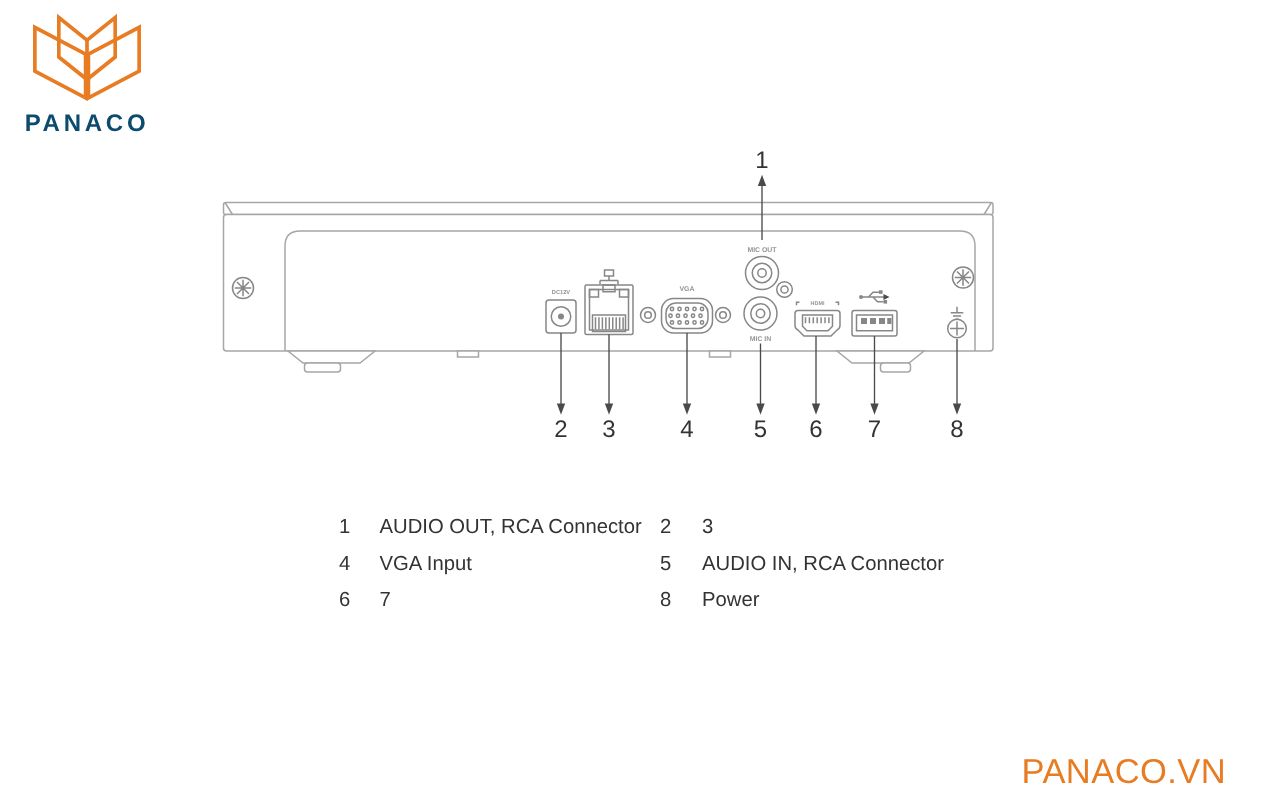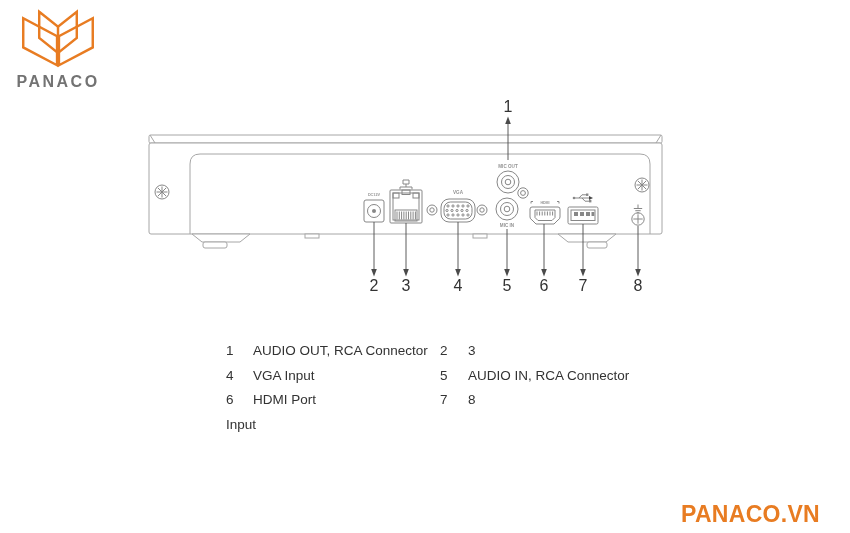--- a/index.html
+++ b/index.html
@@ -3,21 +3,21 @@
 <meta charset="utf-8">
 <style>
   html,body{margin:0;padding:0;background:#fff;}
   .stage{
     position:relative;width:850px;height:533px;background:#ffffff;
     font-family:"Liberation Sans",sans-serif;overflow:hidden;
   }
   
   .brand{position:absolute;left:13px;top:7px;width:90px;text-align:center;}
   .brand-name{
-    color:#737373;font-size:16px;font-weight:700;letter-spacing:2.5px;
+    color:#0c4a6e;font-size:16px;font-weight:700;letter-spacing:2.5px;
     margin-top:0px;text-align:center;
   }
   
   .device-svg{position:absolute;left:140px;top:88px;}
   .device-svg text{font-family:"Liberation Sans",sans-serif;}
   .ch{stroke:#a6a6a6;fill:#ffffff;stroke-width:1;}
   .chl{stroke:#a6a6a6;fill:none;stroke-width:1;}
   .pt{stroke:#878787;fill:none;stroke-width:1;}
   .ptf{fill:#878787;stroke:none;}
   .lbl{fill:#949494;font-weight:700;text-anchor:middle;}
@@ -27,21 +27,21 @@
   
   .legend{
     position:absolute;left:226px;top:342px;
     display:grid;grid-template-columns:27px 187px 28px 150px;
     grid-row-gap:7.5px;font-size:13.5px;line-height:17px;color:#333333;
   }
   .legend .cell{white-space:nowrap;}
   
   .website{
     position:absolute;left:681px;top:501px;
-    color:#E87C22;font-size:23px;font-weight:700;letter-spacing:0.3px;
+    color:#E87C22;font-size:23px;font-weight:400;letter-spacing:0.3px;
   }
 </style>
 </head>
 <body>
 
 <div class="stage">
 
   <div class="brand">
     <svg width="90" height="62" viewBox="0 0 90 66">
       <g fill="none" stroke="#E87C22" stroke-width="2.6" stroke-linejoin="miter">
@@ -228,22 +228,21 @@
     <div class="cell">AUDIO OUT, RCA Connector</div>
     <div class="cell">2</div>
 
     <div class="cell">3</div>
     <div class="cell">4</div>
     <div class="cell">VGA Input</div>
 
     <div class="cell">5</div>
     <div class="cell">AUDIO IN, RCA Connector</div>
     <div class="cell">6</div>
-    <div class="cell">HDMI Port</div>
 
     <div class="cell">7</div>
     <div class="cell">8</div>
-    <div class="cell">Input</div>
+    <div class="cell">Power</div>
   </div>
 
   <div class="website">PANACO.VN</div>
 
 </div>
 
 </body></html>

